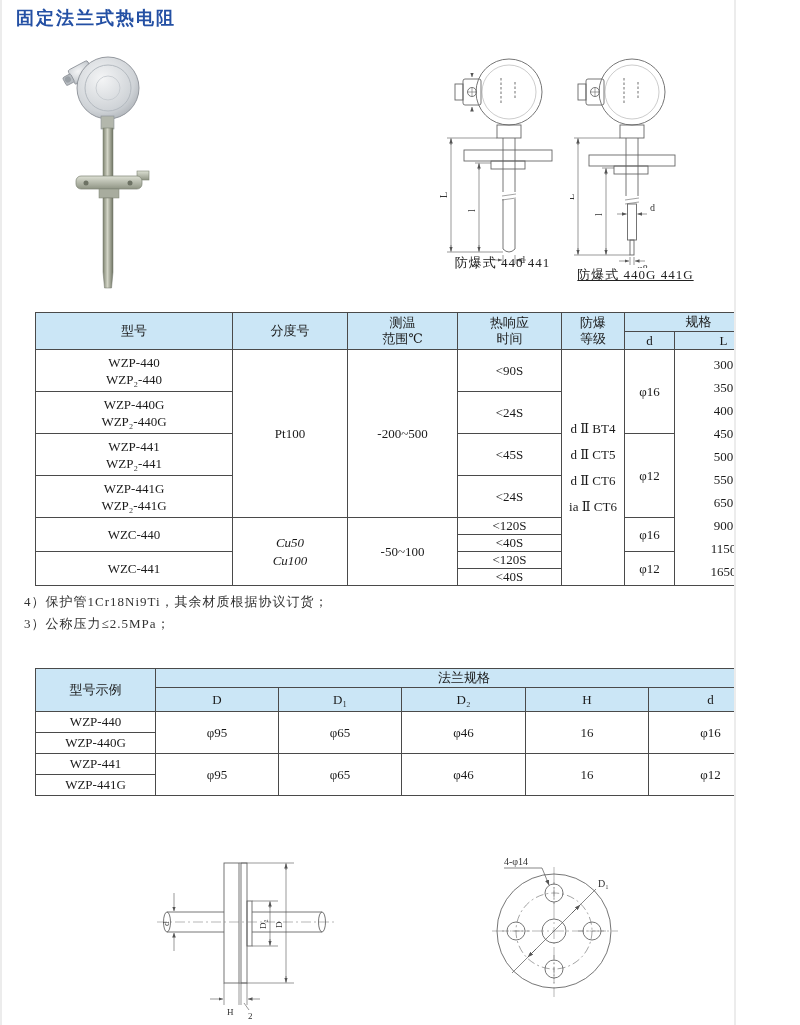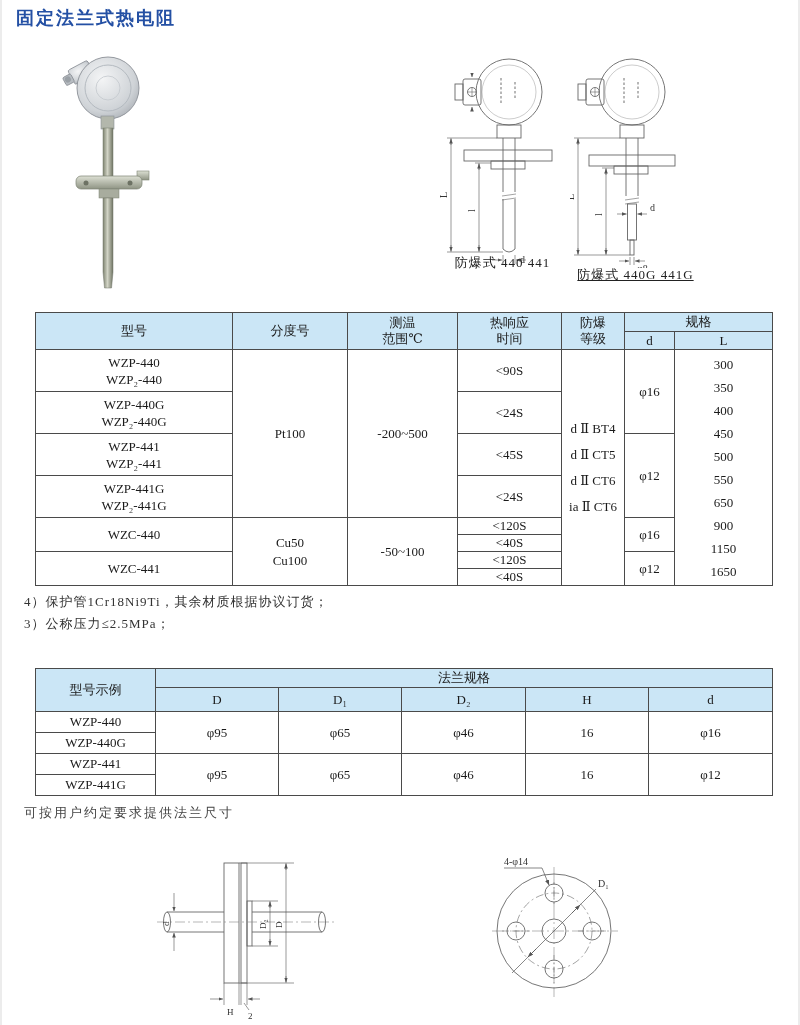--- a/index.html
+++ b/index.html
@@ -1,18 +1,18 @@
 <!DOCTYPE html>
 <html><head>
 <meta charset="utf-8">
 <style>
   * { margin:0; padding:0; box-sizing:border-box; }
   body { background:#fff; font-family:"Liberation Serif","DejaVu Serif",serif; }
   .page {
-    position:relative; width:800px; height:1025px; background:#fff;
+    position:relative; width:736px; height:1025px; background:#fff;
     overflow:hidden; border-left:2px solid #ececec; border-right:2px solid #ececec;
   }
   .title {
     position:absolute; left:14px; top:6px;
     font-size:18px; font-weight:bold; color:#2450a4;
     font-family:"Liberation Sans","DejaVu Sans",sans-serif;
     letter-spacing:2px;
   }
   .abs { position:absolute; }
   .caption { font-size:13px; color:#222; text-align:center; letter-spacing:1px; }
@@ -20,21 +20,21 @@
   table { border-collapse:collapse; table-layout:fixed; background:#fff; }
   th, td {
     border:1px solid #4a4a4a; text-align:center; vertical-align:middle;
     font-size:13px; color:#1a1a1a; padding:0; overflow:hidden;
   }
   th { background:#cbe6f6; font-weight:normal; }
   .two-line span { display:block; line-height:16px; }
   .model-cell span { display:block; line-height:17px; }
   .lcol div { line-height:23px; }
   .excol div { line-height:26px; }
-  .cucell span { display:block; line-height:18px; }
+  .cucell span { display:block; line-height:18px;font-style:italic; }
 
   .notes { font-size:13px; color:#333; }
   .notes div { line-height:22px; letter-spacing:1px; }
   .flange-note { font-size:13px; color:#444; letter-spacing:2px; }
 
   svg text { font-family:"Liberation Serif","DejaVu Serif",serif; fill:#333; }
 </style>
 </head>
 <body>
 
@@ -328,21 +328,20 @@
       <td rowspan="2">φ46</td>
       <td rowspan="2">16</td>
       <td rowspan="2">φ12</td>
     </tr>
     <tr style="height:21px">
       <td>WZP-441G</td>
     </tr>
   </tbody>
     </table>
 
-  <div class="abs flange-note" style="left:22px; top:804px;">可按用户约定要求提供法兰尺寸</div>
 
   <svg class="abs" style="left:150px; top:855px;" width="260" height="170" viewBox="0 0 260 170">
     <defs>
       <marker id="arD" markerWidth="8" markerHeight="6" refX="7.5" refY="3" orient="auto">
         <path d="M0,0 L8,3 L0,6 z" fill="#555"></path>
       </marker>
     </defs>
     <g fill="none" stroke="#666" stroke-width="0.9">
       <rect x="72" y="8" width="15" height="120"></rect>
       <rect x="89" y="8" width="6" height="120"></rect>

